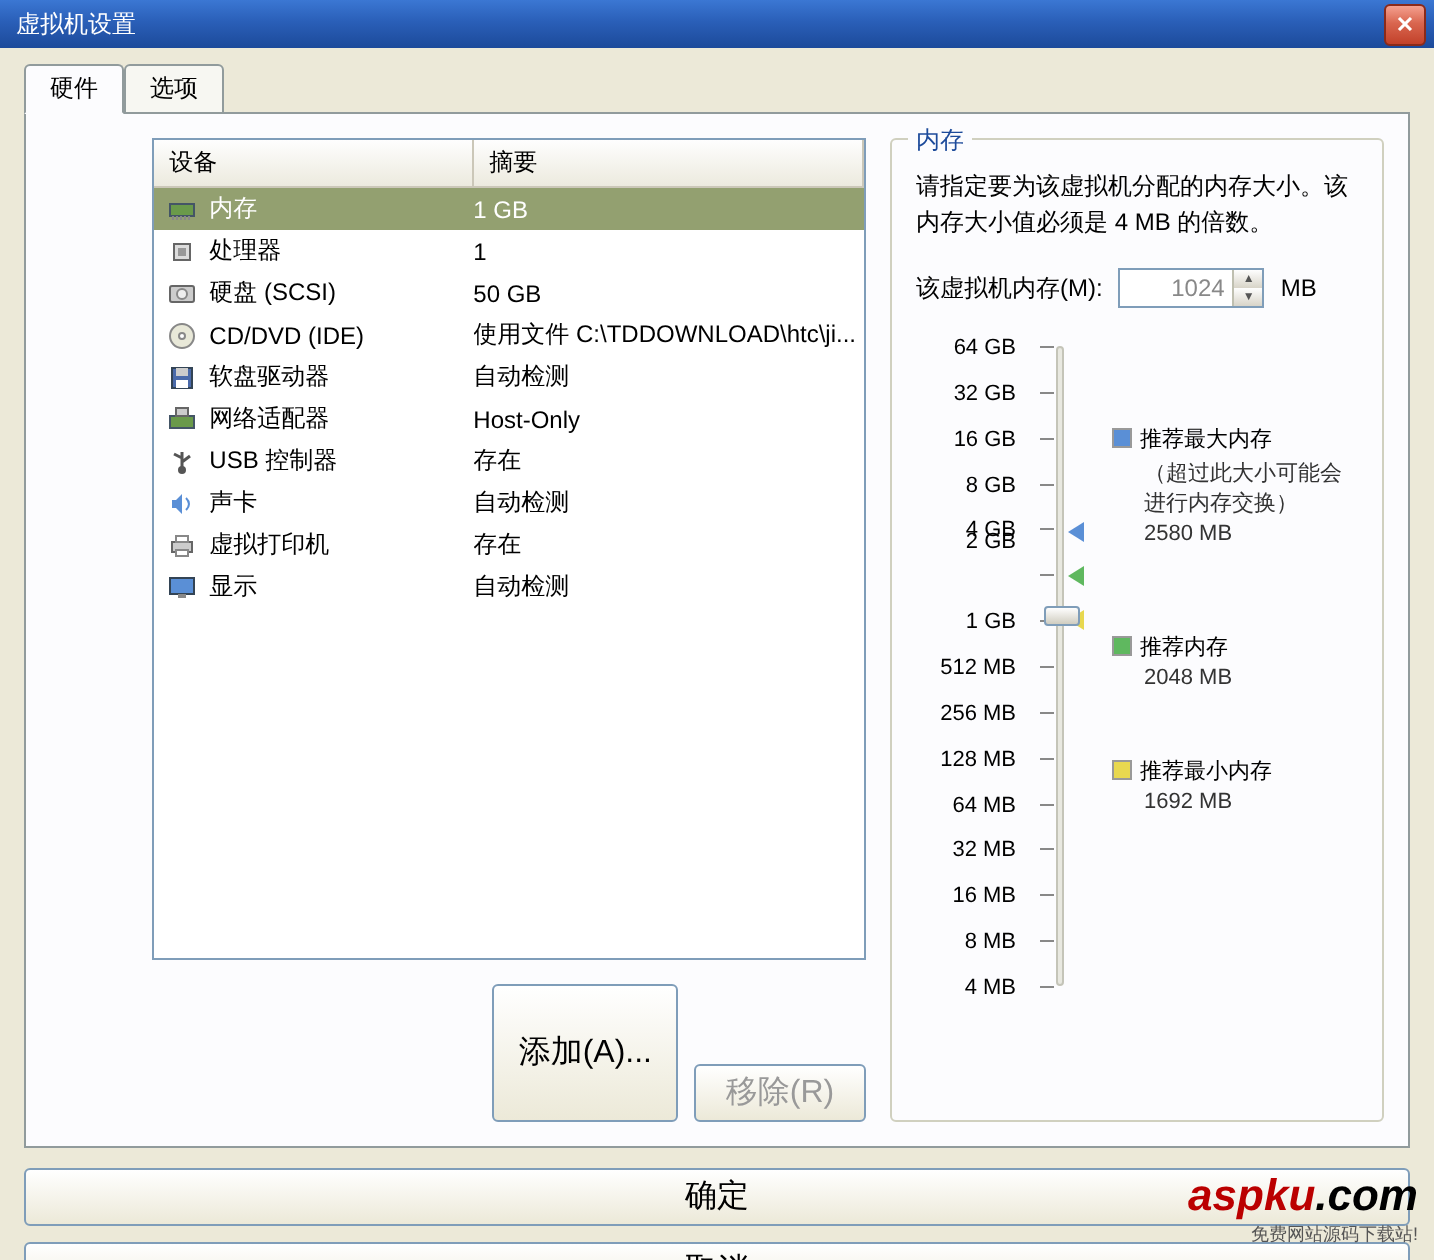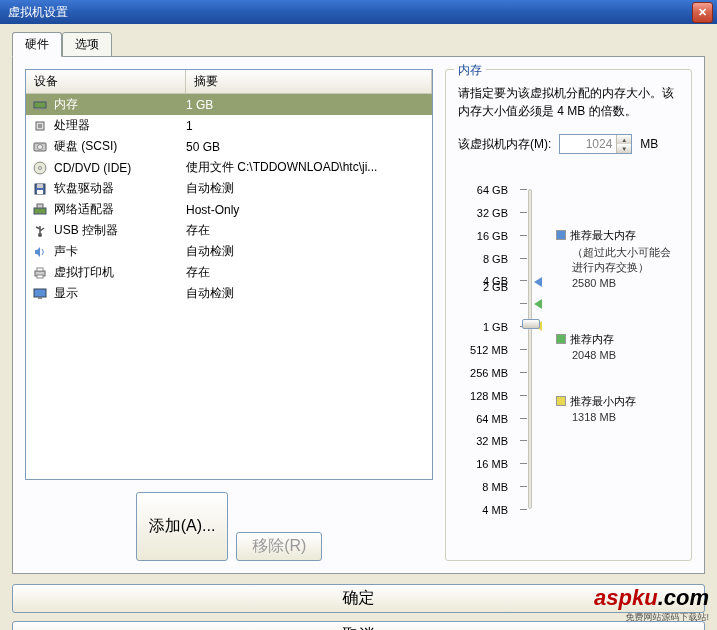--- a/index.html
+++ b/index.html
@@ -5,40 +5,40 @@
 * { box-sizing: border-box; margin: 0; padding: 0; }
 body { font-family: "Microsoft YaHei", "SimSun", Tahoma, sans-serif; font-size: 12px; background: #fff; width: 717px; height: 630px; overflow: hidden; position: relative; }
 .titlebar { background: linear-gradient(to bottom, #3b77d3, #2a5fb8 45%, #1c4a9a); height: 24px; display: flex; align-items: center; padding: 0 4px; color: #fff; }
 .titlebar-text { flex: 1; font-size: 12px; padding-left: 4px; }
 .close-btn { width: 21px; height: 21px; background: linear-gradient(to bottom, #f5a08f, #d9664f 45%, #c2412a); border: 1px solid #8a2a1a; border-radius: 3px; color: #fff; display: flex; align-items: center; justify-content: center; font-weight: bold; cursor: pointer; font-size: 11px; }
 .content { background: #ece9d8; padding: 8px 12px 12px; height: 606px; }
 .tabs { display: flex; margin-bottom: -1px; position: relative; z-index: 2; }
 .tab { padding: 3px 12px; border: 1px solid #919b9c; background: #f7f7f2; border-top-left-radius: 3px; border-top-right-radius: 3px; margin-right: 0; cursor: pointer; }
 .tab.active { background: #fcfcfe; border-bottom-color: #fcfcfe; }
 .panel { display: flex; gap: 12px; background: #fcfcfe; border: 1px solid #919b9c; padding: 12px; height: 518px; }
-.left-col { width: 408px; display: flex; flex-direction: column; }
+.left-col { width: 408px; display: flex; flex-direction: column; align-items: flex-end; }
 .device-list { border: 1px solid #7f9db9; background: #fff; height: 448px; overflow: auto; }
 .list-header { display: flex; background: linear-gradient(#fefefe, #eceade); border-bottom: 1px solid #cbc7b8; }
 .list-header > div { padding: 3px 8px; border-right: 1px solid #cbc7b8; }
 .col-device { width: 160px; }
 .col-summary { flex: 1; }
 .list-row { display: flex; align-items: center; padding: 2px 4px; cursor: pointer; }
 .list-row.selected { background: #93a070; color: #fff; }
 .dev-icon { width: 20px; height: 16px; display: inline-flex; align-items: center; justify-content: center; margin-right: 4px; }
 .dev-icon svg { width: 16px; height: 16px; }
 .row-dev { width: 156px; display: flex; align-items: center; white-space: nowrap; }
 .row-sum { flex: 1; white-space: nowrap; overflow: hidden; text-overflow: ellipsis; }
 .btn-row { display: flex; justify-content: center; gap: 8px; margin-top: 12px; }
 .btn { min-width: 86px; padding: 3px 12px; border: 1px solid #7f9db9; background: linear-gradient(#fff, #ece9d8); border-radius: 3px; cursor: pointer; font-size: 16px; font-family: inherit; }
 .btn:disabled { color: #999; cursor: default; margin-top: 40px; }
 .right-col { flex: 1; }
 .group { border: 1px solid #d0d0bf; border-radius: 3px; padding: 10px 12px; position: relative; height: 100%; }
 .group-title { position: absolute; top: -8px; left: 8px; background: #fcfcfe; padding: 0 4px; color: #1c4a9a; }
 .desc { margin: 4px 0 14px; line-height: 1.5; }
-.mem-input-row { display: flex; align-items: center; gap: 8px; margin-bottom: 30px; }
+.mem-input-row { display: flex; align-items: center; gap: 8px; margin-bottom: 14px; }
 .mem-label { }
 .spinner { display: flex; align-items: center; border: 1px solid #7f9db9; background: #fff; }
 .spinner input { width: 56px; border: none; text-align: right; padding: 2px 4px; font-size: 12px; font-family: inherit; }
 .spinner input:disabled { background: #fff; color: #888; }
 .spin-btns { display: flex; flex-direction: column; }
 .spin-btns div { width: 15px; height: 9px; background: linear-gradient(#fefefe, #d8d4c8); border-left: 1px solid #bfbfb0; display: flex; align-items: center; justify-content: center; font-size: 6px; color: #555; cursor: pointer; }
 .slider-area { display: flex; gap: 10px; height: 330px; }
 .ticks-col { width: 50px; text-align: right; position: relative; }
 .tick-label { position: absolute; right: 0; font-size: 11px; }
 .slider-col { width: 28px; position: relative; }
@@ -275,21 +275,21 @@
               <span class="legend-swatch" style="background:#5a8fd6"></span><span>推荐最大内存</span>
               <div class="legend-sub">（超过此大小可能会进行内存交换）</div>
               <div class="legend-sub">2580 MB</div>
             </div>
             <div class="legend-item" style="top:148px">
               <span class="legend-swatch" style="background:#5fb85f"></span><span>推荐内存</span>
               <div class="legend-sub">2048 MB</div>
             </div>
             <div class="legend-item" style="top:210px">
               <span class="legend-swatch" style="background:#e8d84f"></span><span>推荐最小内存</span>
-              <div class="legend-sub">1318 MB</div>
+              <div class="legend-sub">1692 MB</div>
             </div>
           </div>
         </div>
       </div>
     </div>
   </div>
 
   <div class="bottom-btns">
     <button class="btn">确定</button>
     <button class="btn">取消</button>

